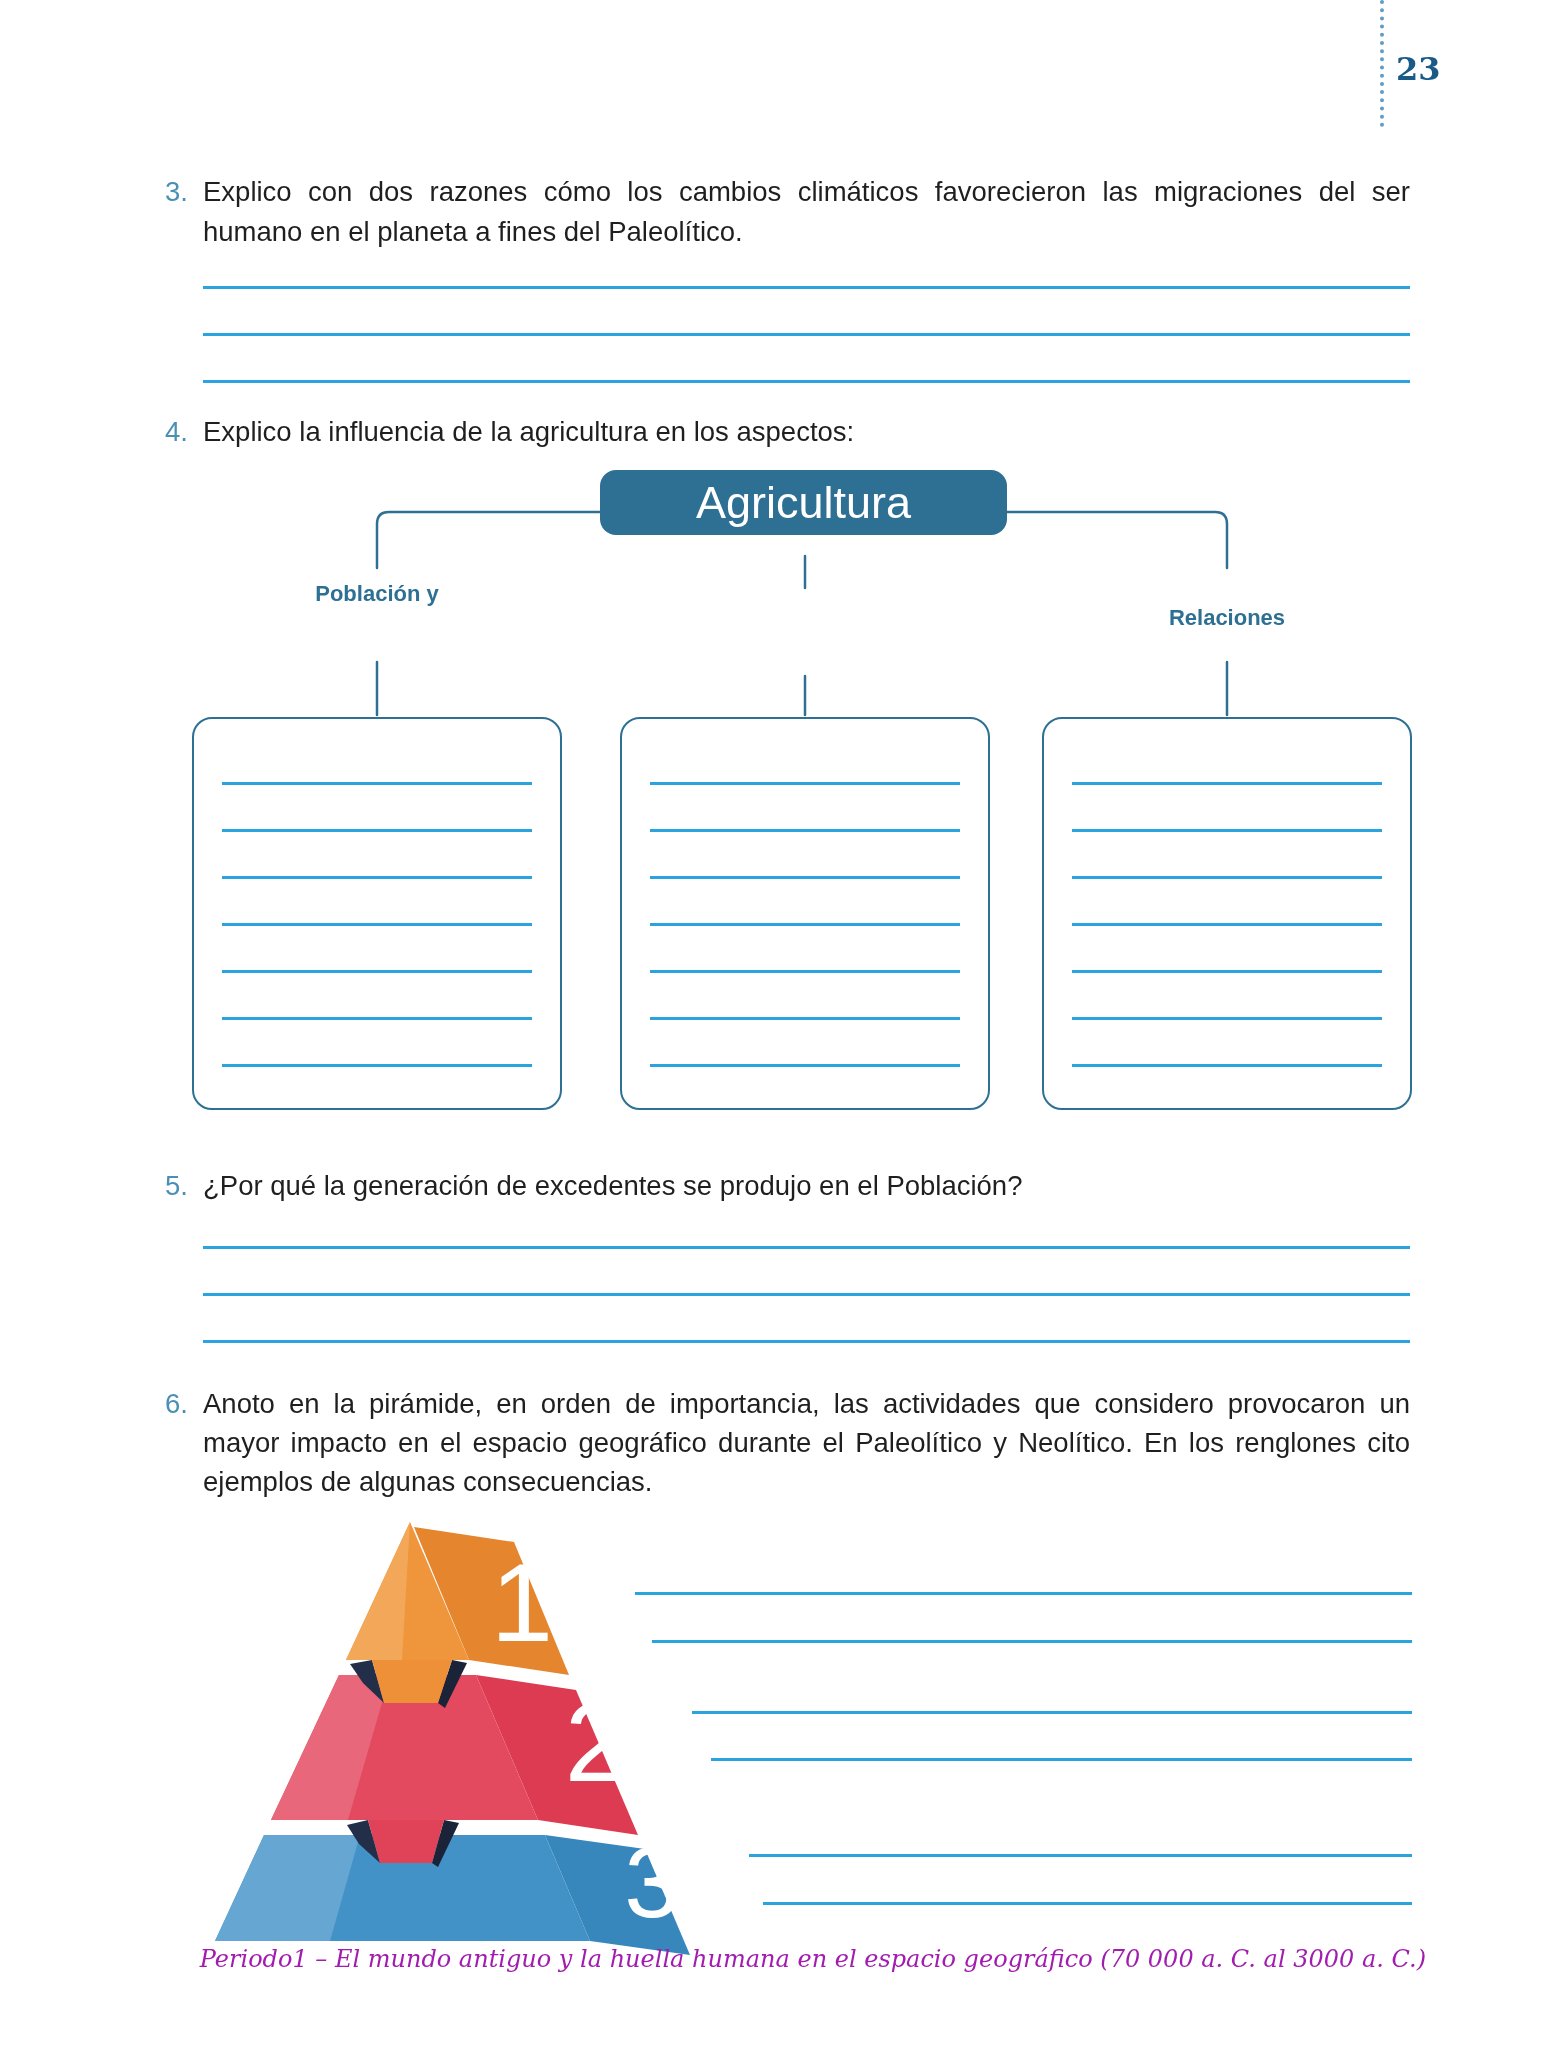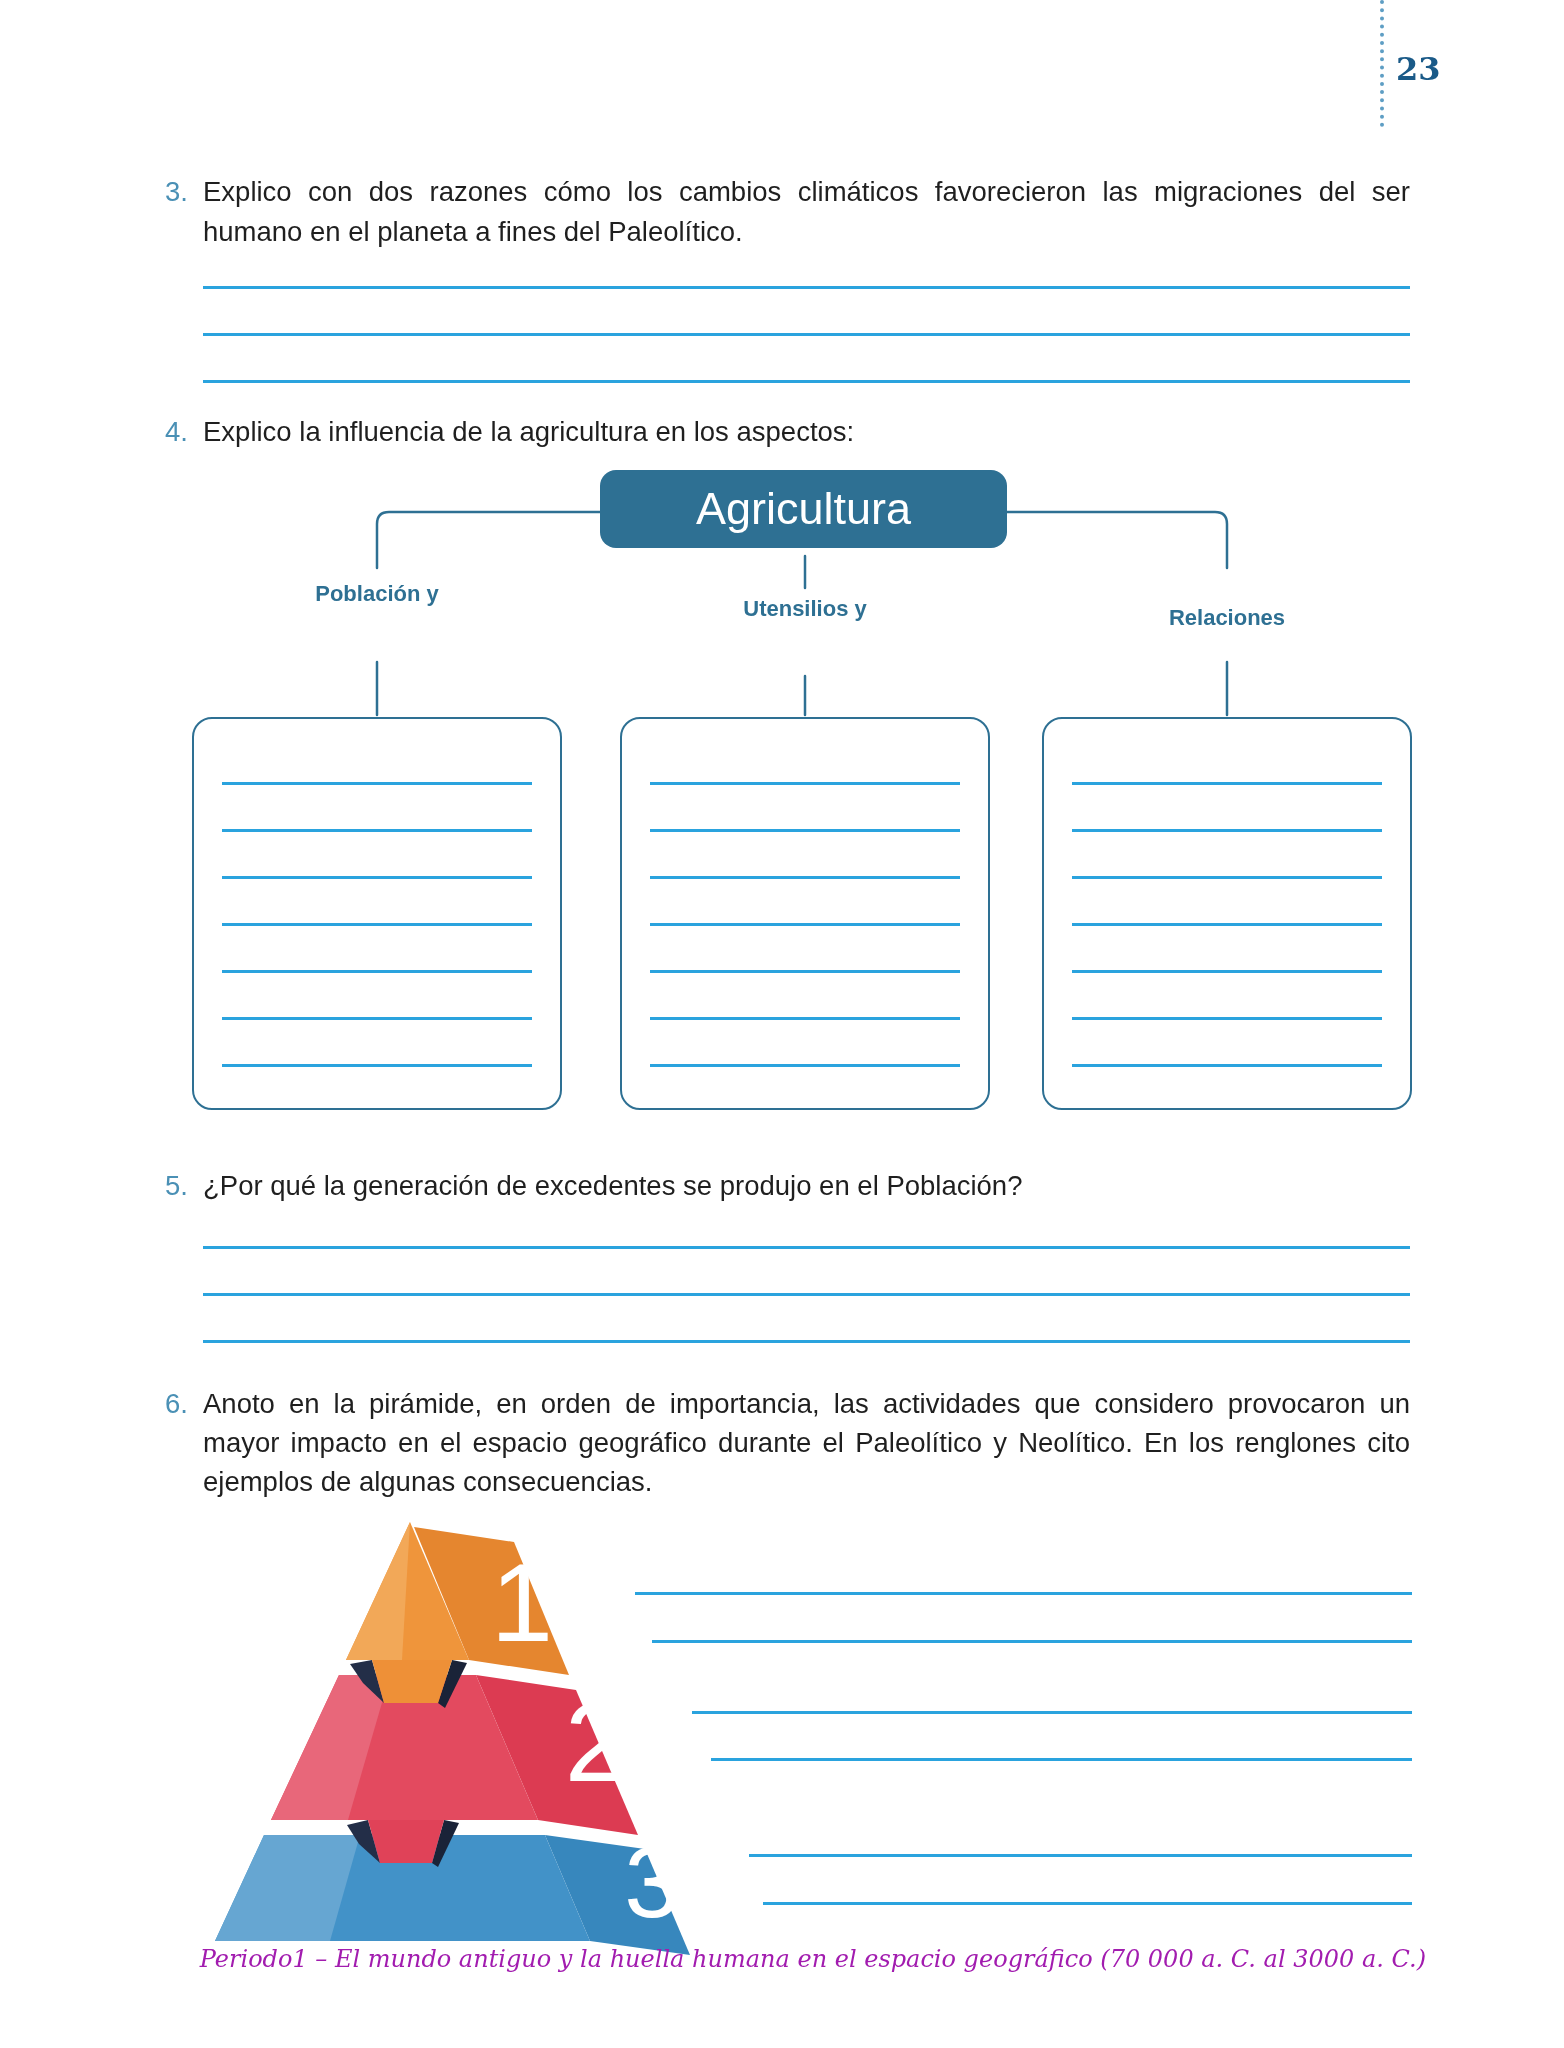--- a/index.html
+++ b/index.html
@@ -19,21 +19,21 @@
   .q3{top:172px;} .q4{top:412px;} .q5{top:1166px;} .q6{top:1384px;line-height:39px;}
 
   
   .wline{height:3px;background:#2aa3de;}
   .linegroup{position:absolute;left:203px;width:1207px;}
   .lg-q3{top:286px;} .lg-q5{top:1246px;}
   .linegroup .wline{margin-bottom:44px;}
 
   
   .conn-svg{position:absolute;left:0;top:0;width:1564px;height:2048px;pointer-events:none;}
-  .agri-box{position:absolute;left:600px;top:470px;width:407px;height:78px;background:#2e7093;
+  .agri-box{position:absolute;left:600px;top:470px;width:407px;height:65px;background:#2e7093;
             border-radius:16px;display:flex;align-items:center;justify-content:center;
             color:#fff;font-size:45px;}
   .branch-label{position:absolute;width:340px;text-align:center;color:#2e7093;
                 font-weight:bold;font-size:22px;line-height:45px;}
   .bl-1{left:207px;top:571px;} .bl-2{left:635px;top:586px;} .bl-3{left:1057px;top:595px;}
 
   .write-box{position:absolute;top:717px;height:393px;width:370px;border:2px solid #2e7093;
              border-radius:20px;box-sizing:border-box;padding:63px 28px 0 28px;}
   .wb-1{left:192px;} .wb-2{left:620px;} .wb-3{left:1042px;}
   .write-box .wline{margin-bottom:44px;}
@@ -88,21 +88,20 @@
   </svg>
 
   <div class="agri-box">
     <span>Agricultura</span>
   </div>
 
   <div class="branch-label bl-1">
     <div>Población y</div>
   </div>
   <div class="branch-label bl-2">
-    <div>Utensilios y</div>
   </div>
   <div class="branch-label bl-3">
     <div>Relaciones</div>
   </div>
 
   <div class="write-box wb-1">
       <div class="wline"></div>
       <div class="wline"></div>
       <div class="wline"></div>
       <div class="wline"></div>

